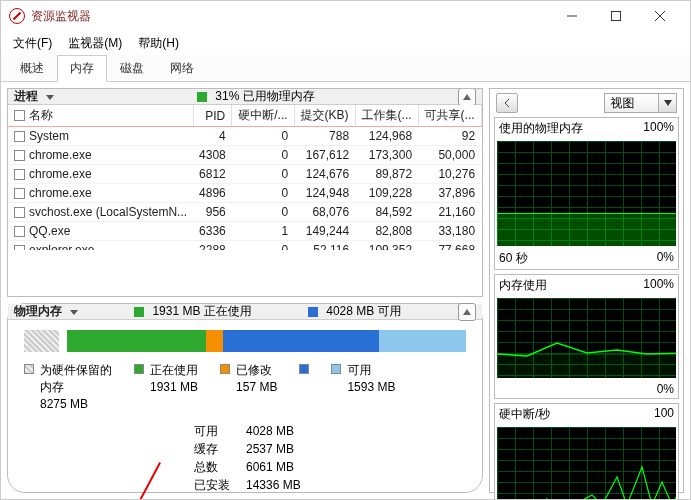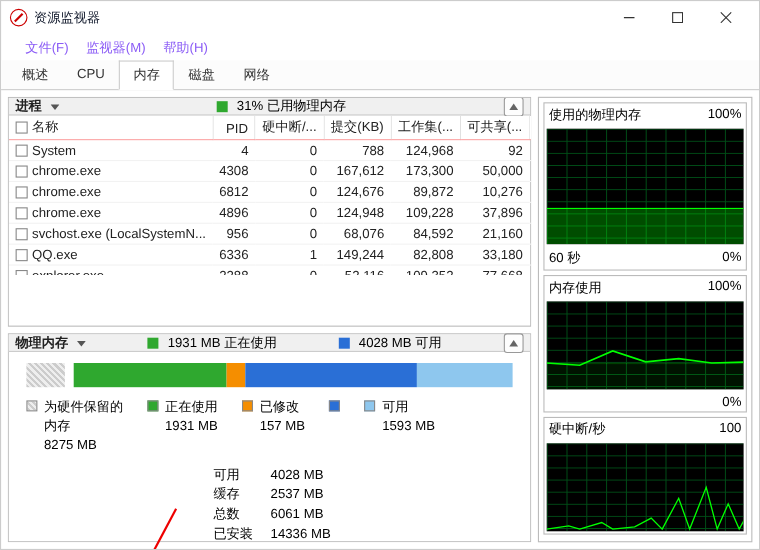--- a/index.html
+++ b/index.html
@@ -1,23 +1,23 @@
 <!DOCTYPE html>
 <html><head>
 <meta charset="utf-8">
 <style>
 * { margin: 0; padding: 0; box-sizing: border-box; font-family: "Microsoft YaHei", "Segoe UI", sans-serif; font-size: 12px; }
 body { background: #fff; display: flex; flex-direction: column; height: 500px; width: 691px; overflow: hidden; border: 1px solid #ccc; position: relative; }
 .titlebar { height: 30px; display: flex; align-items: center; padding: 0 8px; }
 .titlebar .icon { width: 16px; height: 16px; border: 1.5px solid #c00; border-radius: 50%; margin-right: 6px; position: relative; }
 .titlebar .icon::after { content: ""; position: absolute; width: 10px; height: 2px; background: #c00; left: 2px; top: 6px; transform: rotate(-45deg); }
-.titlebar .title { flex: 1; color: #0f172a; }
+.titlebar .title { flex: 1; color: #7f1d1d; }
 .winbtns { display: flex; }
 .winbtn { width: 44px; height: 30px; display: flex; align-items: center; justify-content: center; color: #333; }
-.menubar { height: 24px; display: flex; align-items: center; padding: 0 22px; gap: 16px; color: #8b5cf6; }
+.menubar { height: 24px; display: flex; align-items: center; padding: 0 12px; gap: 16px; color: #000000; }
 .tabs { display: flex; border-bottom: 1px solid #ccc; padding-left: 6px; background: #fcfcfc; }
 .tab { padding: 4px 12px; border: 1px solid transparent; margin-bottom: -1px; color: #333; }
 .tab.active { border-color: #ccc; border-bottom: 1px solid #fff; background: #fff; }
 .content { flex: 1; display: flex; gap: 6px; padding: 6px; overflow: hidden; }
 .leftcol { flex: 1; display: flex; flex-direction: column; gap: 6px; overflow: hidden; }
 .rightcol { width: 195px; border: 1px solid #bbb; display: flex; flex-direction: column; padding: 4px; gap: 4px; }
 .panel { border: 1px solid #bbb; display: flex; flex-direction: column; }
 .panel-hdr { background: #f0f0f0; border-bottom: 1px solid #ccc; height: 16px; display: flex; align-items: center; padding: 0 6px; gap: 8px; }
 .hdr-title { font-weight: bold; color: #222; }
 .caret { display: inline-block; width: 0; height: 0; border-left: 4px solid transparent; border-right: 4px solid transparent; }
@@ -29,21 +29,21 @@
 .proc { flex: 1; overflow: hidden; }
 .tbl { width: 100%; border-collapse: collapse; }
 .tbl th, .tbl td { text-align: right; padding: 2px 6px; white-space: nowrap; color: #222; border-bottom: 1px solid #f2f2f2; }
 .tbl th { border-bottom: 1px solid #fca5a5; border-right: 1px solid #e0e0e0; background: #fff; font-weight: normal; position: relative; }
 .tbl th:first-child, .tbl td:first-child { text-align: left; }
 .chk { width: 11px; height: 11px; border: 1px solid #888; display: inline-block; vertical-align: middle; margin-right: 4px; }
 .tblwrap { height: 145px; overflow-y: scroll; }
 .tblwrap::-webkit-scrollbar { width: 15px; }
 .tblwrap::-webkit-scrollbar-track { background: #f0f0f0; border-left: 1px solid #ddd; }
 .tblwrap::-webkit-scrollbar-thumb { background: #c8c8c8; border: 1px solid #aaa; }
-.phys { height: 190px; }
+.phys { height: 190px; border-radius: 18px; }
 .phys-body { padding: 10px 16px; }
 .membar { height: 22px; display: flex; margin-bottom: 10px; }
 .membar > div { height: 100%; }
 .legend { display: flex; gap: 22px; margin-bottom: 10px; }
 .legitem { display: flex; gap: 6px; }
 .legitem .sq { flex-shrink: 0; margin-top: 2px; }
 .legtxt div { line-height: 1.4; }
 .stats { margin-left: 170px; }
 .stats div { display: flex; gap: 16px; line-height: 1.5; }
 .stats .lbl { width: 36px; }
@@ -89,21 +89,20 @@
 </div>
 
 <div class="menubar">
   <span>文件(F)</span>
   <span>监视器(M)</span>
   <span>帮助(H)</span>
 </div>
 
 <div class="tabs">
   <div class="tab">概述</div>
-  <div class="tab">CPU</div>
   <div class="tab active">内存</div>
   <div class="tab">磁盘</div>
   <div class="tab">网络</div>
 </div>
 
 <div class="content">
   <div class="leftcol">
     <div class="panel proc">
       <div class="panel-hdr">
         <span class="hdr-title">进程</span>
@@ -276,20 +275,36 @@
               <span class="lbl">已安装</span>
               <span>14336 MB</span>
             </div>
           </div>
       </div>
       <div class="arrow"></div>
     </div>
   </div>
 
   <div class="rightcol">
+    <div class="rv-top">
+      <div class="rv-btn">
+          <svg width="8" height="8">
+            <polyline points="6,0 2,4 6,8" fill="none" stroke="#444"></polyline>
+          </svg>
+        </div>
+      <div class="spacer"></div>
+      <div class="rv-sel">
+        <div class="selbox">
+            <span>视图</span>
+          </div>
+        <div class="selcaret">
+            <span class="caret down" style="border-top-color:#333"></span>
+          </div>
+      </div>
+    </div>
     <div id="graphs">
         <div class="graph" style="margin-bottom: 4px;">
           <div class="ghdr">
             <span>使用的物理内存</span>
             <span>100%</span>
           </div>
           <div class="gcanvas">
             <div class="greenfill" style="height: 31%;"></div>
           </div>
           <div class="gfooter">

